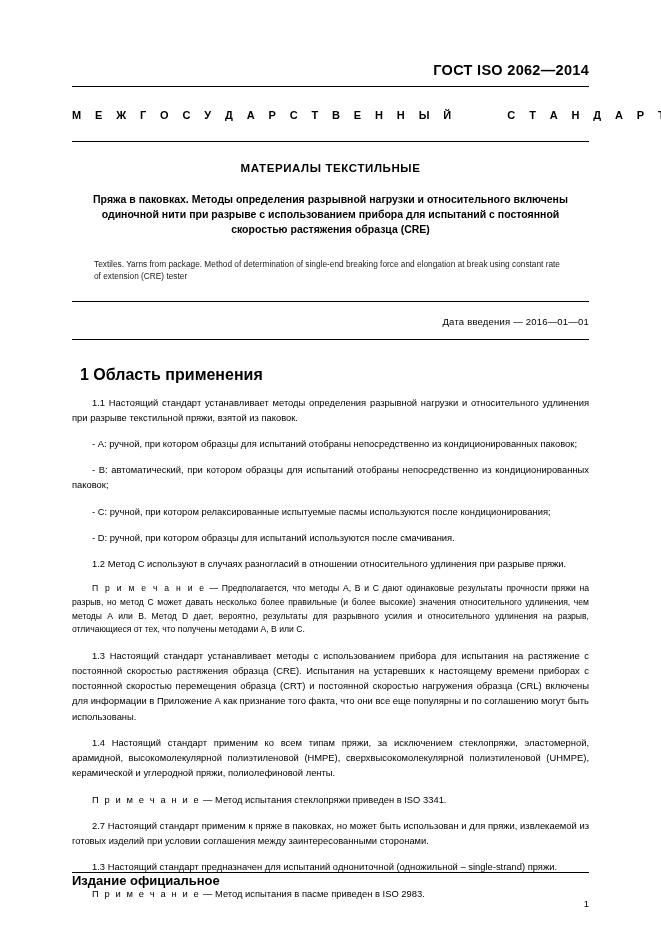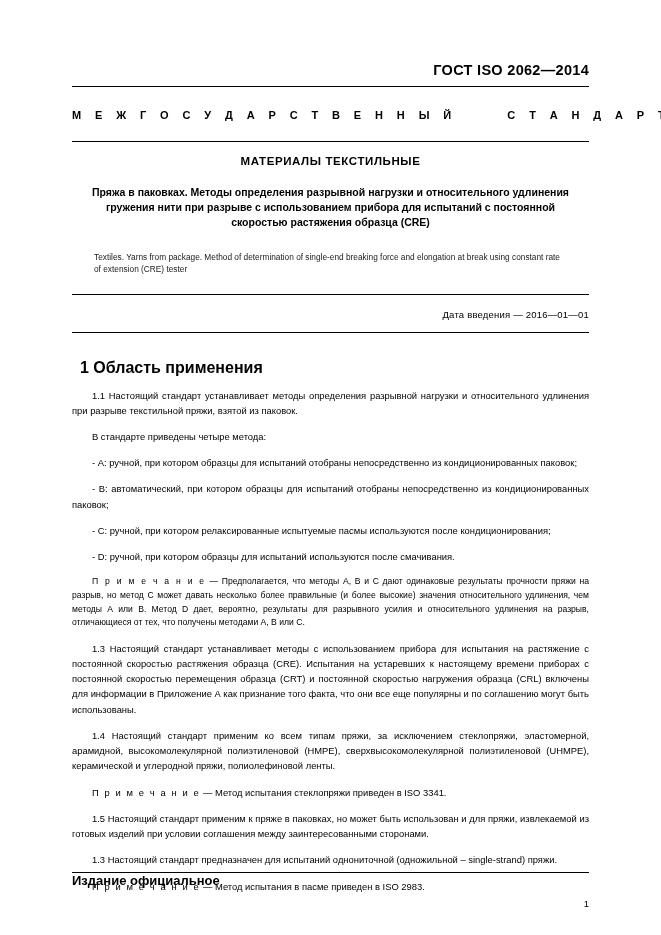--- a/index.html
+++ b/index.html
@@ -48,21 +48,21 @@
   .rule-below-interstate {
     border-bottom: 1px solid #000;
     margin-top: 20px;
   }
   .doc-title {
     text-align: center;
     font-family: "Liberation Sans", sans-serif;
     font-weight: bold;
     font-size: 11.5px;
     letter-spacing: 0.6px;
-    margin-top: 13px;
+    margin-top: 20px;
   }
   .doc-subtitle {
     text-align: center;
     font-family: "Liberation Sans", sans-serif;
     font-weight: bold;
     font-size: 10.5px;
     line-height: 1.45;
     margin-top: 18px;
     padding: 0 6px;
   }
@@ -160,47 +160,47 @@
   <div class="std-number">ГОСТ ISO 2062—2014</div>
 
   <div class="rule-top"></div>
 
   <div class="interstate">М Е Ж Г О С У Д А Р С Т В Е Н Н Ы Й      С Т А Н Д А Р Т</div>
 
   <div class="rule-below-interstate"></div>
 
   <div class="doc-title">МАТЕРИАЛЫ ТЕКСТИЛЬНЫЕ</div>
 
-  <div class="doc-subtitle">Пряжа в паковках. Методы определения разрывной нагрузки и относительного удлинения гружения нити при разрыве с использованием прибора для испытаний с постоянной скоростью растяжения образца (CRE)</div>
+  <div class="doc-subtitle">Пряжа в паковках. Методы определения разрывной нагрузки и относительного включены одиночной нити при разрыве с использованием прибора для испытаний с постоянной скоростью растяжения образца (CRE)</div>
 
   <div class="doc-subtitle-en">Textiles. Yarns from package. Method of determination of single-end breaking force and elongation at break using constant rate of extension (CRE) tester</div>
 
   <div class="rule-below-en"></div>
 
   <div class="date-line">Дата введения — 2016—01—01</div>
 
   <div class="rule-below-date"></div>
 
   <div class="section-head">1 Область применения</div>
 
   <div class="body-text">1.1 Настоящий стандарт устанавливает методы определения разрывной нагрузки и относительно­го удлинения при разрыве текстильной пряжи, взятой из паковок.</div>
-  <div class="body-text">В стандарте приведены четыре метода:</div>
   <div class="body-text">- А: ручной, при котором образцы для испытаний отобраны непосредственно из кондиционирован­ных паковок;</div>
   <div class="body-text">- В: автоматический, при котором образцы для испытаний отобраны непосредственно из конди­ционированных паковок;</div>
   <div class="body-text">- С: ручной, при котором релаксированные испытуемые пасмы используются после кондициони­рования;</div>
   <div class="body-text">- D: ручной, при котором образцы для испытаний используются после смачивания.</div>
+  <div class="body-text">1.2 Метод С используют в случаях разногласий в отношении относительного удлинения при раз­рыве пряжи.</div>
 
   <div class="note-small"><span class="note-label">П р и м е ч а н и е</span><span> — Предполагается, что методы А, В и С дают одинаковые результаты прочности пряжи на разрыв, но метод С может давать несколько более правильные (и более высокие) значения относительного удли­нения, чем методы А или В. Метод D дает, вероятно, результаты для разрывного усилия и относительного удлине­ния на разрыв, отличающиеся от тех, что получены методами А, В или С.</span></div>
 
   <div class="body-text">1.3 Настоящий стандарт устанавливает методы с использованием прибора для испытания на рас­тяжение с постоянной скоростью растяжения образца (CRE). Испытания на устаревших к настоящему времени приборах с постоянной скоростью перемещения образца (CRT) и постоянной скоростью на­гружения образца (CRL) включены для информации в Приложение А как признание того факта, что они все еще популярны и по соглашению могут быть использованы.</div>
   <div class="body-text">1.4 Настоящий стандарт применим ко всем типам пряжи, за исключением стеклопряжи, эласто­мерной, арамидной, высокомолекулярной полиэтиленовой (HMPE), сверхвысокомолекулярной поли­этиленовой (UHMPE), керамической и углеродной пряжи, полиолефиновой ленты.</div>
 
   <div class="note"><span class="note-label">П р и м е ч а н и е</span><span> — Метод испытания стеклопряжи приведен в ISO 3341.</span></div>
 
-  <div class="body-text">1.5 Настоящий стандарт применим к пряже в паковках, но может быть использован и для пряжи, извлекаемой из готовых изделий при условии соглашения между заинтересованными сторонами.</div>
+  <div class="body-text">2.7 Настоящий стандарт применим к пряже в паковках, но может быть использован и для пряжи, извлекаемой из готовых изделий при условии соглашения между заинтересованными сторонами.</div>
   <div class="body-text">1.3 Настоящий стандарт предназначен для испытаний однониточной (одножильной – single-strand) пряжи.</div>
 
   <div class="note"><span class="note-label">П р и м е ч а н и е</span><span> — Метод испытания в пасме приведен в ISO 2983.</span></div>
 
   <div class="footer-rule"></div>
   <div class="footer-left">Издание официальное</div>
   <div class="footer-right">1</div>
 
 </div>
 

